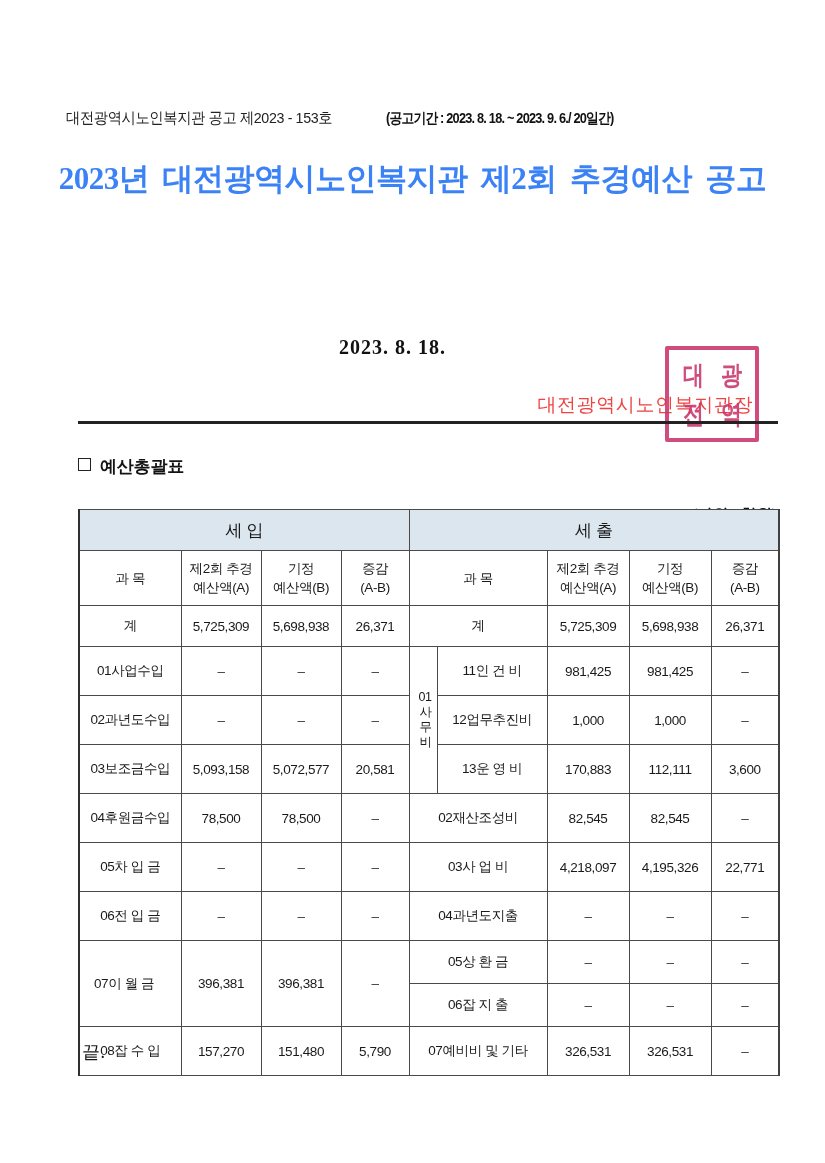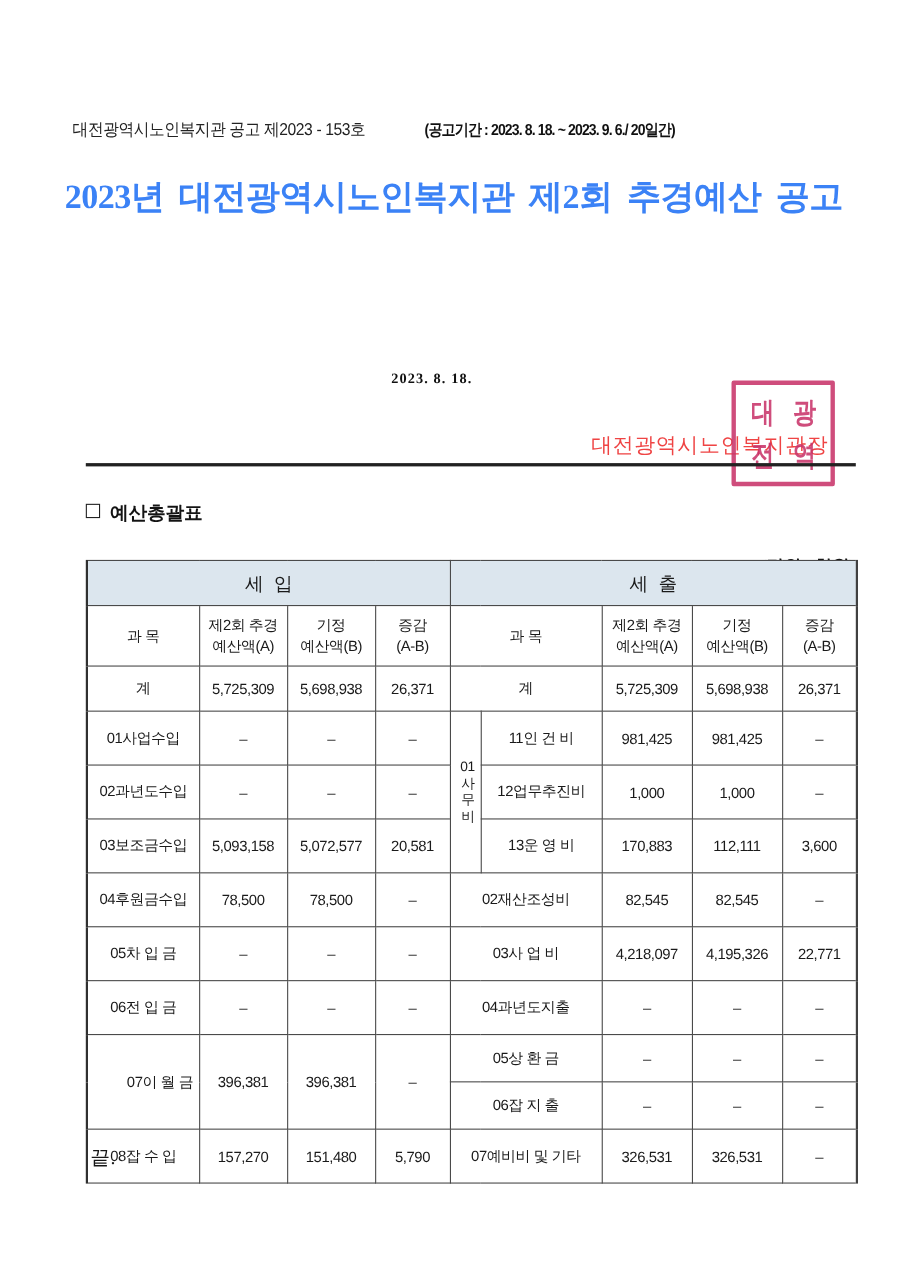--- a/index.html
+++ b/index.html
@@ -78,21 +78,21 @@
     color: #161616;
   }
 
   
   .doc-date {
     position: absolute;
     top: 336px;
     left: 0;
     width: 825px;
     text-align: center;
-    font-size: 13px;
+    font-size: 20px;
     font-weight: bold;
     letter-spacing: 1px;
     color: #111;
     font-family: "Liberation Serif", "DejaVu Serif", serif;
     padding-right: 40px;
     box-sizing: border-box;
   }
 
   
   .signer {
@@ -199,21 +199,21 @@
     letter-spacing: -0.4px;
     background: #fff;
   }
   table.budget .outer-l { border-left: 2px solid #303030; }
   table.budget .outer-r { border-right: 2px solid #404040; }
   .sec-head {
     background: #dce6ee !important;
     font-size: 17px;
     letter-spacing: 6px;
     height: 40px;
-    font-family: Liberation Mono, monospace;
+    font-family: Liberation Sans, sans-serif;
   }
   .col-head {
     height: 54px;
     line-height: 19px;
     font-size: 13.5px;
   }
   .col-head .two-line span { display: block; }
   .subject-cell {
     text-align: left;
     padding-left: 14px;
@@ -423,21 +423,21 @@
           <td class="dash-cell">–</td>
           <td class="dash-cell">–</td>
           <td class="dash-cell">–</td>
           <td class="divider-col subject-cell" colspan="2">04과년도지출</td>
           <td class="dash-cell">–</td>
           <td class="dash-cell">–</td>
           <td class="dash-cell outer-r">–</td>
         </tr>
 
         <tr class="row-sub">
-          <td class="outer-l" rowspan="2" style="text-align:right;padding-left:14px">07이  월  금</td>
+          <td class="outer-l" rowspan="2" style="text-align:left;padding-left:14px">07이  월  금</td>
           <td class="num-cell" rowspan="2">396,381</td>
           <td class="num-cell" rowspan="2">396,381</td>
           <td class="dash-cell" rowspan="2">–</td>
           <td class="divider-col subject-cell" colspan="2">05상  환  금</td>
           <td class="dash-cell">–</td>
           <td class="dash-cell">–</td>
           <td class="dash-cell outer-r">–</td>
         </tr>
 
         <tr class="row-sub">

